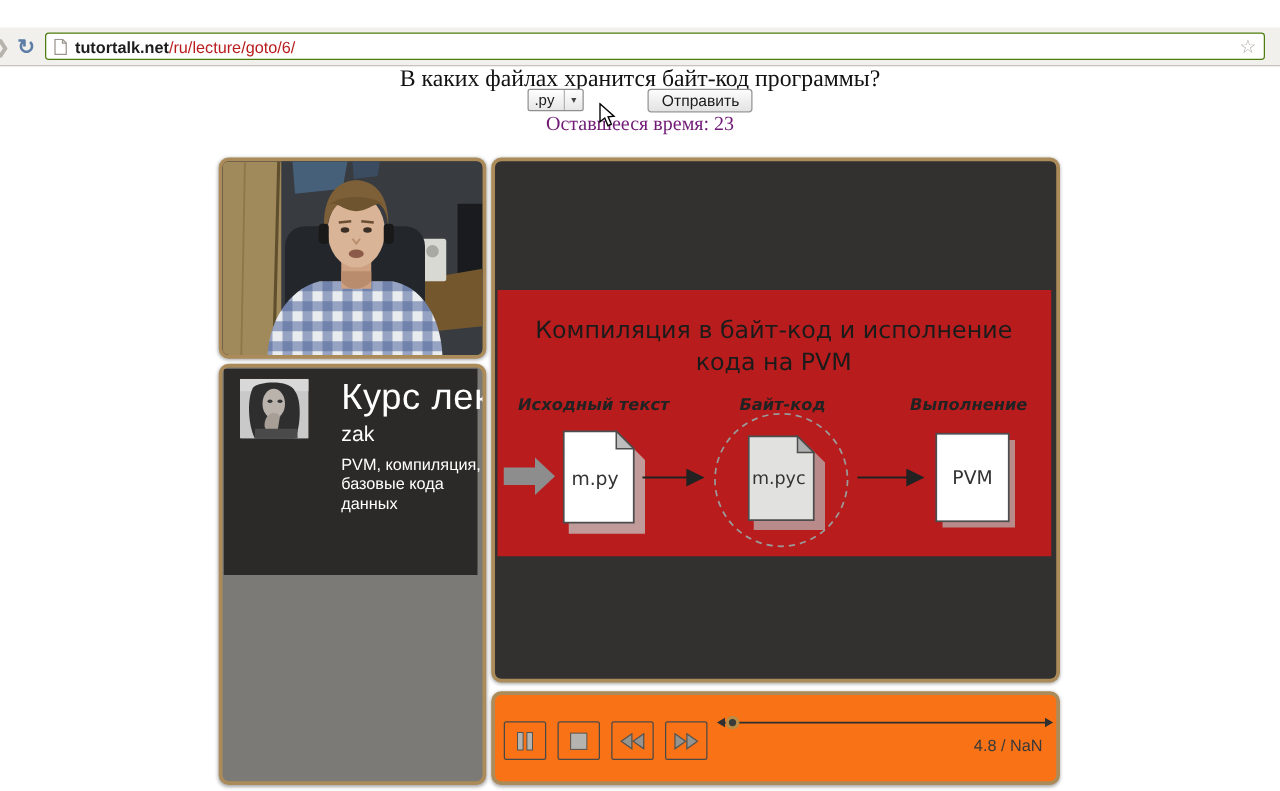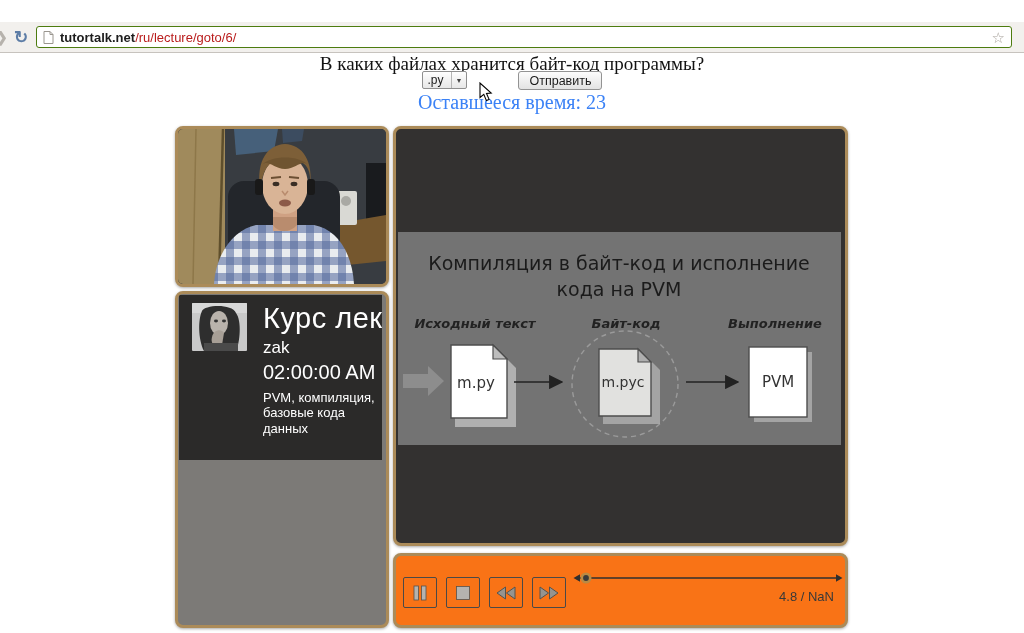--- a/index.html
+++ b/index.html
@@ -35,43 +35,43 @@
                 display:flex; align-items:flex-start; justify-content:center; gap:24px; }
   .fake-select { display:inline-flex; align-items:center; height:18px; border:1px solid #8f8f8f;
                  border-radius:2px; background:linear-gradient(#fefefe,#e7e7e7); font-size:12px;
                  color:#1a1a1a; padding-left:5px; }
   .fake-select .sel-arrow { margin-left:7px; padding:0 4px; font-size:7px; color:#444;
                             border-left:1px solid #b5b5b5; align-self:stretch; display:flex; align-items:center; }
   .submit-btn { height:19px; border:1px solid #939393; border-radius:3px; font-size:12.5px; color:#1a1a1a;
                 background:linear-gradient(#fcfcfc,#e3e3e3); padding:0 10px;
                 font-family:"Liberation Sans", sans-serif;margin-left:27px; }
   .timer { position:absolute; top:91px; left:0; width:1024px; text-align:center;
-           font-family:"Liberation Serif", serif; font-size:20px; color:#3b82f6; }
+           font-family:"Liberation Serif", serif; font-size:16px; color:#701a75; }
 
   
   .panel { position:absolute; border:3px solid #ab8b59; border-radius:8px;
            box-shadow:0 1px 3px rgba(0,0,0,.35); }
   .webcam-panel { left:175px; top:126px; width:214px; height:161px; background:#3a3a3a; overflow:hidden; }
   .course-panel { left:175px; top:291px; width:214px; height:337px; background:#7c7a77; overflow:hidden; }
   .slide-panel  { left:393px; top:126px; width:455px; height:420px; background:#333130; overflow:hidden; }
   .controls-panel { left:393px; top:553px; width:455px; height:75px; background:#f97316; overflow:hidden; }
 
   .webcam-panel svg { display:block; width:208px; height:155px; }
 
   .info-box { position:absolute; left:1px; top:1px; width:203px; height:165px; background:#2b2a29;
-              padding:8px 0 0 13px; display:flex; }
+              padding:8px 0 0 13px; display:flex;gap:10px; }
   .avatar { width:55px; height:48px; flex:0 0 auto; border-radius:1px; overflow:hidden; }
   .info-col { margin-left:16px; width:118px; color:#fff; }
   .course-title { font-size:29px; font-weight:400; letter-spacing:.5px; line-height:1.1;
                   white-space:nowrap; }
   .course-author { font-size:17px; margin-top:3px; }
   .course-time { font-size:20px; margin-top:3px; }
   .course-topics { font-size:13px; margin-top:6px; line-height:1.18; }
 
-  .slide { position:absolute; left:2px; top:103px; width:443px; height:213px; background:#737373; }
+  .slide { position:absolute; left:2px; top:103px; width:443px; height:213px; background:#b91c1c; }
   .slide svg { display:block; width:443px; height:213px; }
 
   
   .ctl-btn { position:absolute; top:21px; width:34px; height:31px; background:transparent;
              border:1px solid #4b4947; border-radius:2px; display:flex; align-items:center;
              justify-content:center; }
   .seek { position:absolute; left:177px; top:15px; width:270px; height:14px; }
   .progress-text { position:absolute; right:11px; top:33px; font-size:13px; color:#393939; }
 
   .cursor { position:absolute; left:479px; top:82px; width:14px; height:20px; }
@@ -159,21 +159,20 @@
           <ellipse cx="27" cy="20" rx="9" ry="12" fill="#b9b3ac"></ellipse>
           <ellipse cx="24" cy="18" rx="2" ry="1.4" fill="#333"></ellipse>
           <ellipse cx="32" cy="18" rx="2" ry="1.4" fill="#333"></ellipse>
           <path d="M20,34 C22,26 30,26 32,30 L30,42 C24,44 18,42 20,34 Z" fill="#a79f96"></path>
           <rect x="12" y="40" width="34" height="8" fill="#4a4a4a"></rect>
         </svg>
       </div>
       <div class="info-col">
         <div class="course-title">Курс лек</div>
         <div class="course-author">zak</div>
-        <div class="course-time">02:00:00 AM</div>
         <div class="course-topics">PVM, компиляция, базовые кода данных</div>
       </div>
     </div>
   </div>
 
   <div class="panel slide-panel">
     <div class="slide">
       <svg viewBox="0 0 443 213">
         <defs>
           <marker id="ah" viewBox="0 0 10 10" refX="9" refY="5" markerWidth="9" markerHeight="9" orient="auto">

